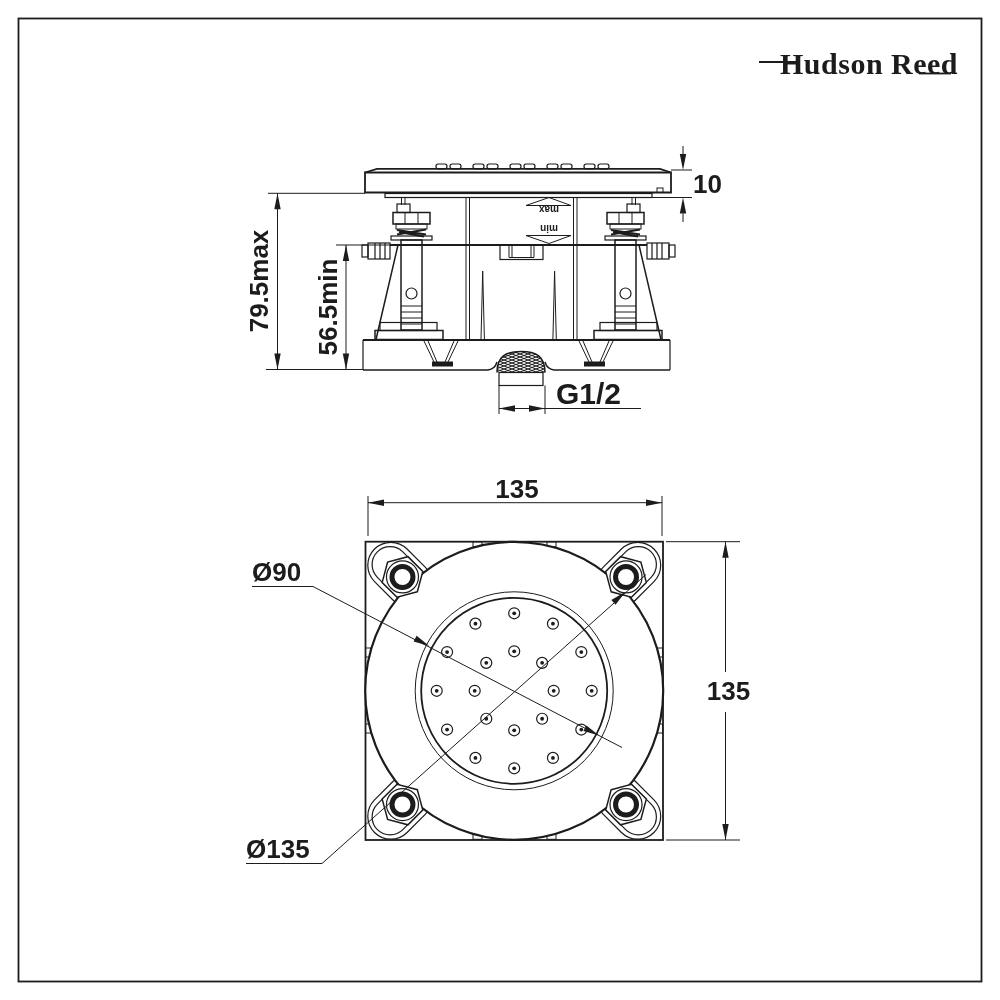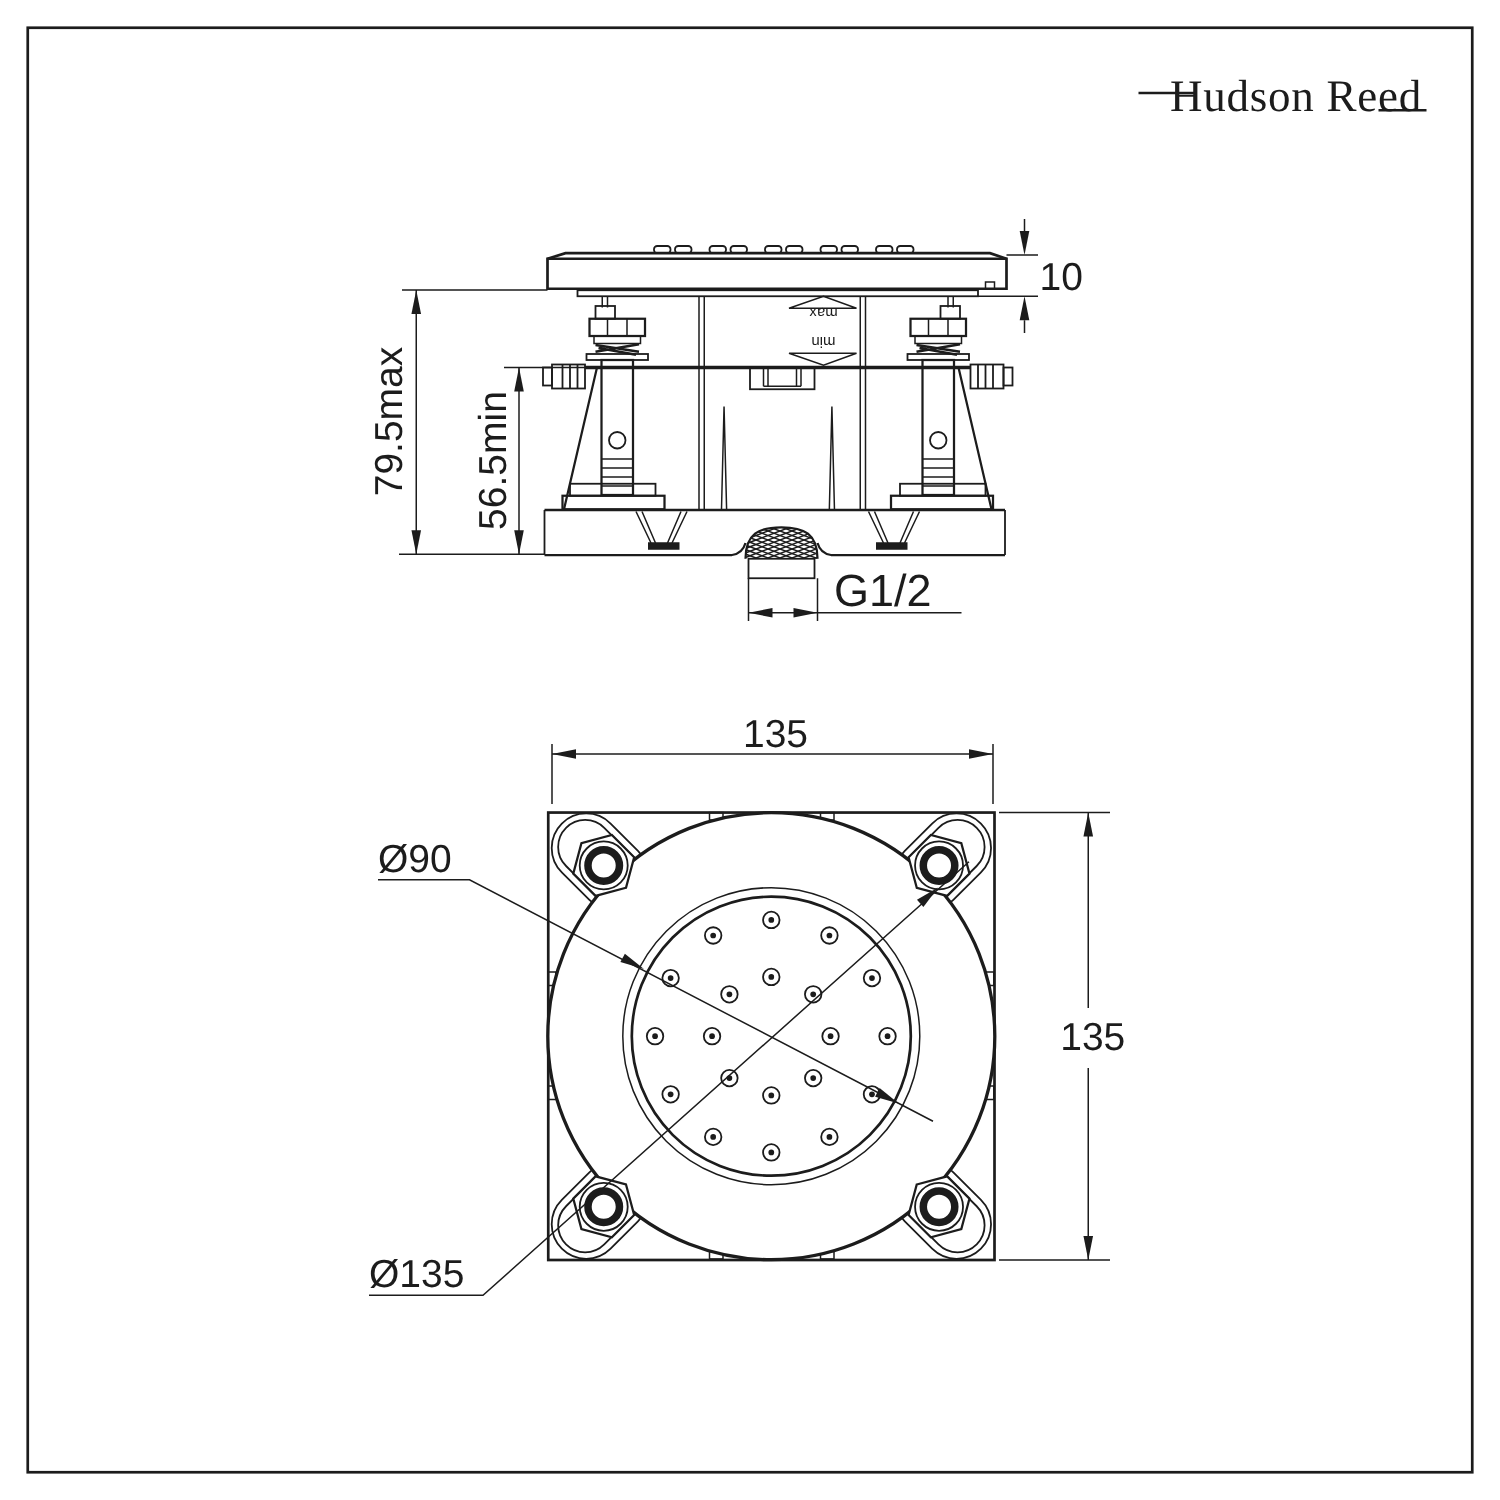--- a/index.html
+++ b/index.html
@@ -1,16 +1,16 @@
 <!DOCTYPE html>
 <html><head>
 <meta charset="utf-8">
 <style>
   html,body{margin:0;padding:0;background:#fff;font-family:"Liberation Sans",sans-serif;}
-  .page{width:1000px;height:1000px;position:relative;background:#fff;}
+  .page{width:1000px;height:1000px;position:relative;background:#fff;font-weight:bold;}
   svg{display:block}
   .s  {stroke:#1c1c1c;fill:none;stroke-width:1.5px;}
   .s1 {stroke:#1c1c1c;fill:none;stroke-width:1px;}
   .s12{stroke:#1c1c1c;fill:none;stroke-width:1.2px;}
   .s2 {stroke:#1c1c1c;fill:none;stroke-width:2.2px;}
   .s18{stroke:#1c1c1c;fill:none;stroke-width:1.8px;}
   .w  {fill:#ffffff;}
   .f  {fill:#1c1c1c;stroke:none;}
   .dim{font-family:"Liberation Sans",sans-serif;font-size:26px;fill:#1c1c1c;}
   .dimbig{font-family:"Liberation Sans",sans-serif;font-size:30px;fill:#1c1c1c;}

